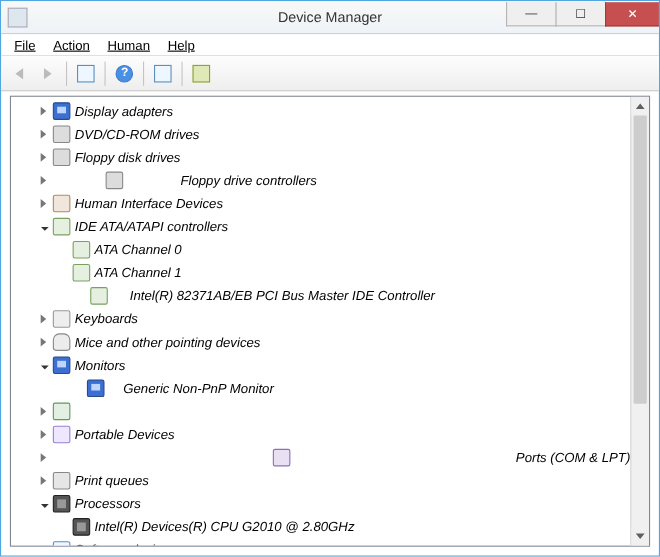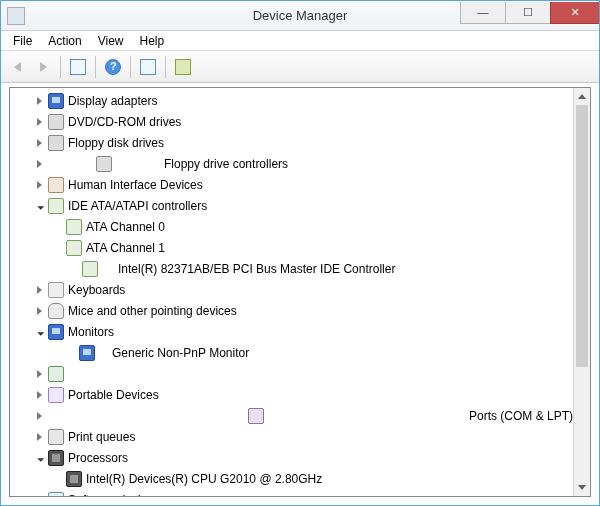--- a/index.html
+++ b/index.html
@@ -66,20 +66,21 @@
     height: 20px;
     display: flex;
     align-items: center;
     padding: 0 4px;
     border-bottom: 1px solid #e0e0e0;
     font-size: 12px;
   }
   .menubar .menuitem {
     padding: 2px 8px;
     cursor: default;
+    text-decoration: underline;
   }
   
   .toolbar {
     height: 32px;
     background: linear-gradient(#fdfdfd, #eeeeee);
     border-bottom: 1px solid #c8c8c8;
     display: flex;
     align-items: center;
     padding: 0 4px;
     gap: 2px;
@@ -108,20 +109,21 @@
   }
   .miniicon.help { border-color: #3a7bd5; background: #4a90e2; border-radius: 50%; }
   .miniicon.help::after { content: "?"; color: #fff; font-weight: bold; font-size: 11px; position: absolute; left: 4px; top: 0; }
   .miniicon.scan { background: #dfe9b8; border-color: #8ba23a; }
 
   
   .tree-wrap {
     position: relative;
     height: calc(506px - 30px - 20px - 32px - 2px);
     padding: 4px 0 4px 0;
+    font-style: italic;
   }
   .tree-frame {
     position: absolute;
     left: 8px; right: 8px; top: 4px; bottom: 8px;
     border: 1px solid #828790;
     background: #fff;
     overflow: hidden;
   }
   .tree {
     position: absolute;
@@ -227,21 +229,21 @@
       </div>
     <div class="winbtn close" title="Close">
         <span>✕</span>
       </div>
   </div>
 </div>
 
 <div class="menubar">
   <div class="menuitem">File</div>
   <div class="menuitem">Action</div>
-  <div class="menuitem">View</div>
+  <div class="menuitem">Human</div>
   <div class="menuitem">Help</div>
 </div>
 
 <div class="toolbar">
   <div class="tbtn disabled" title="Back">
       <span class="arrow left"></span>
     </div>
   <div class="tbtn disabled" title="Forward">
       <span class="arrow right"></span>
     </div>

